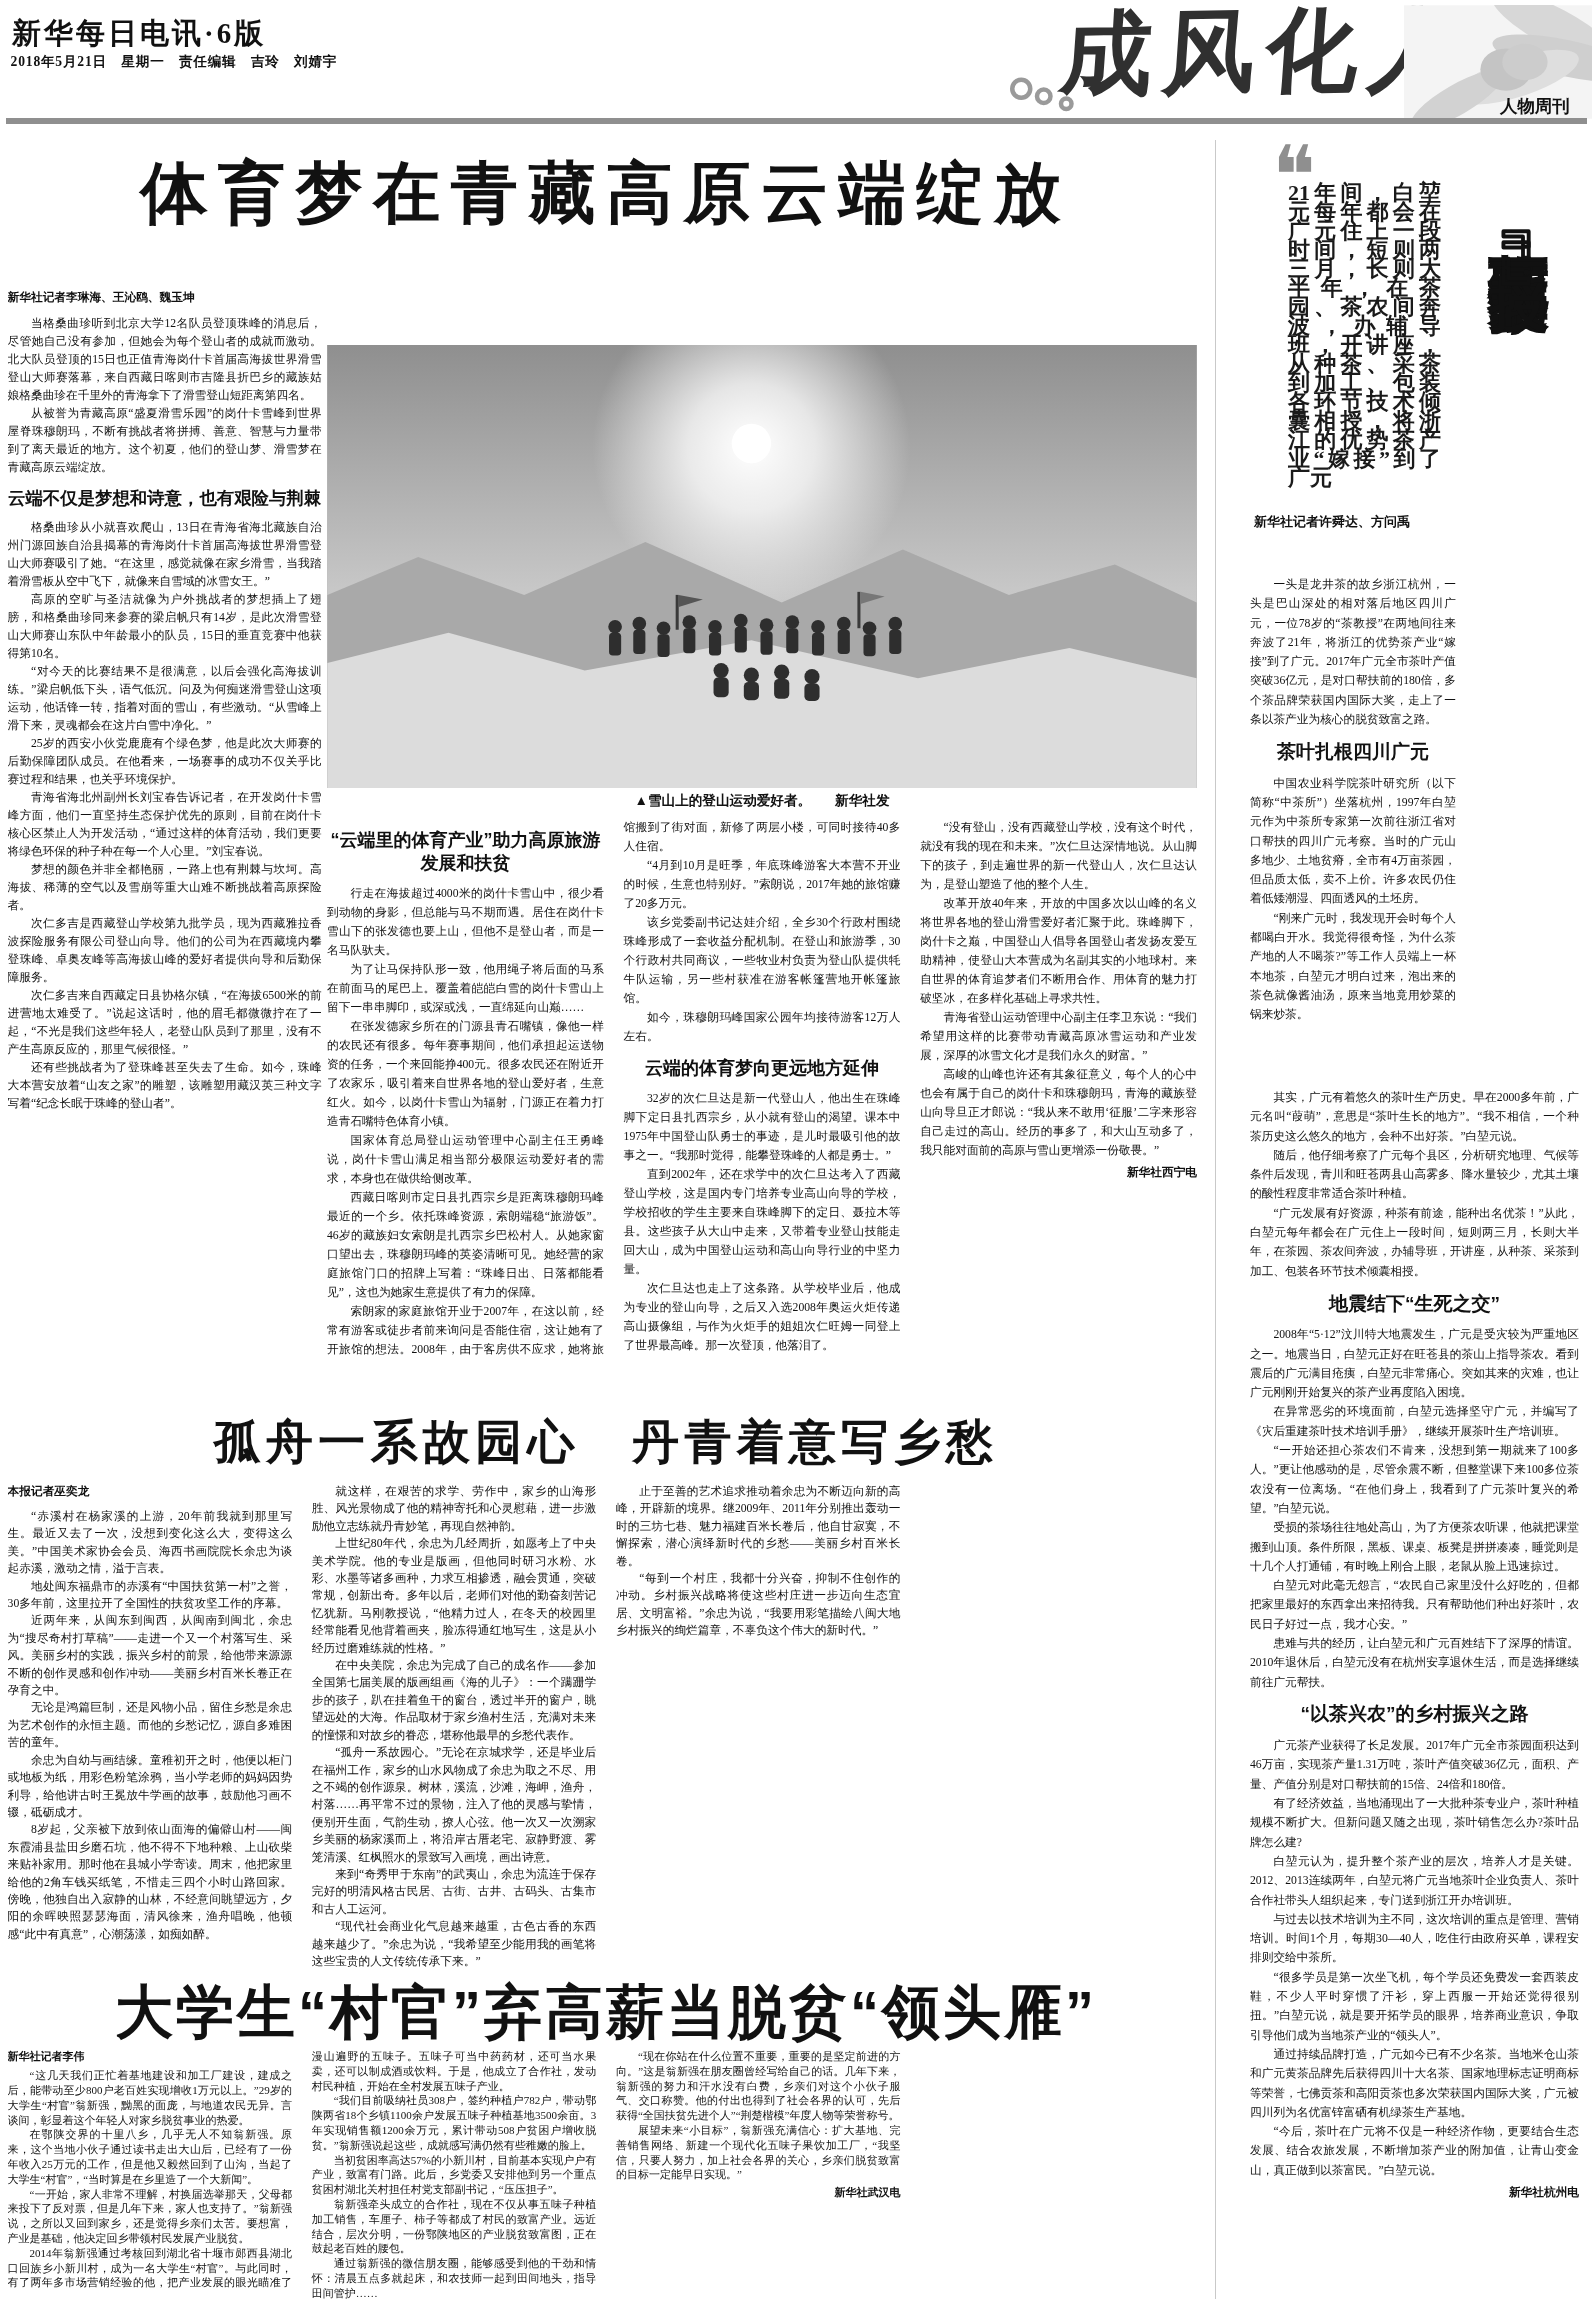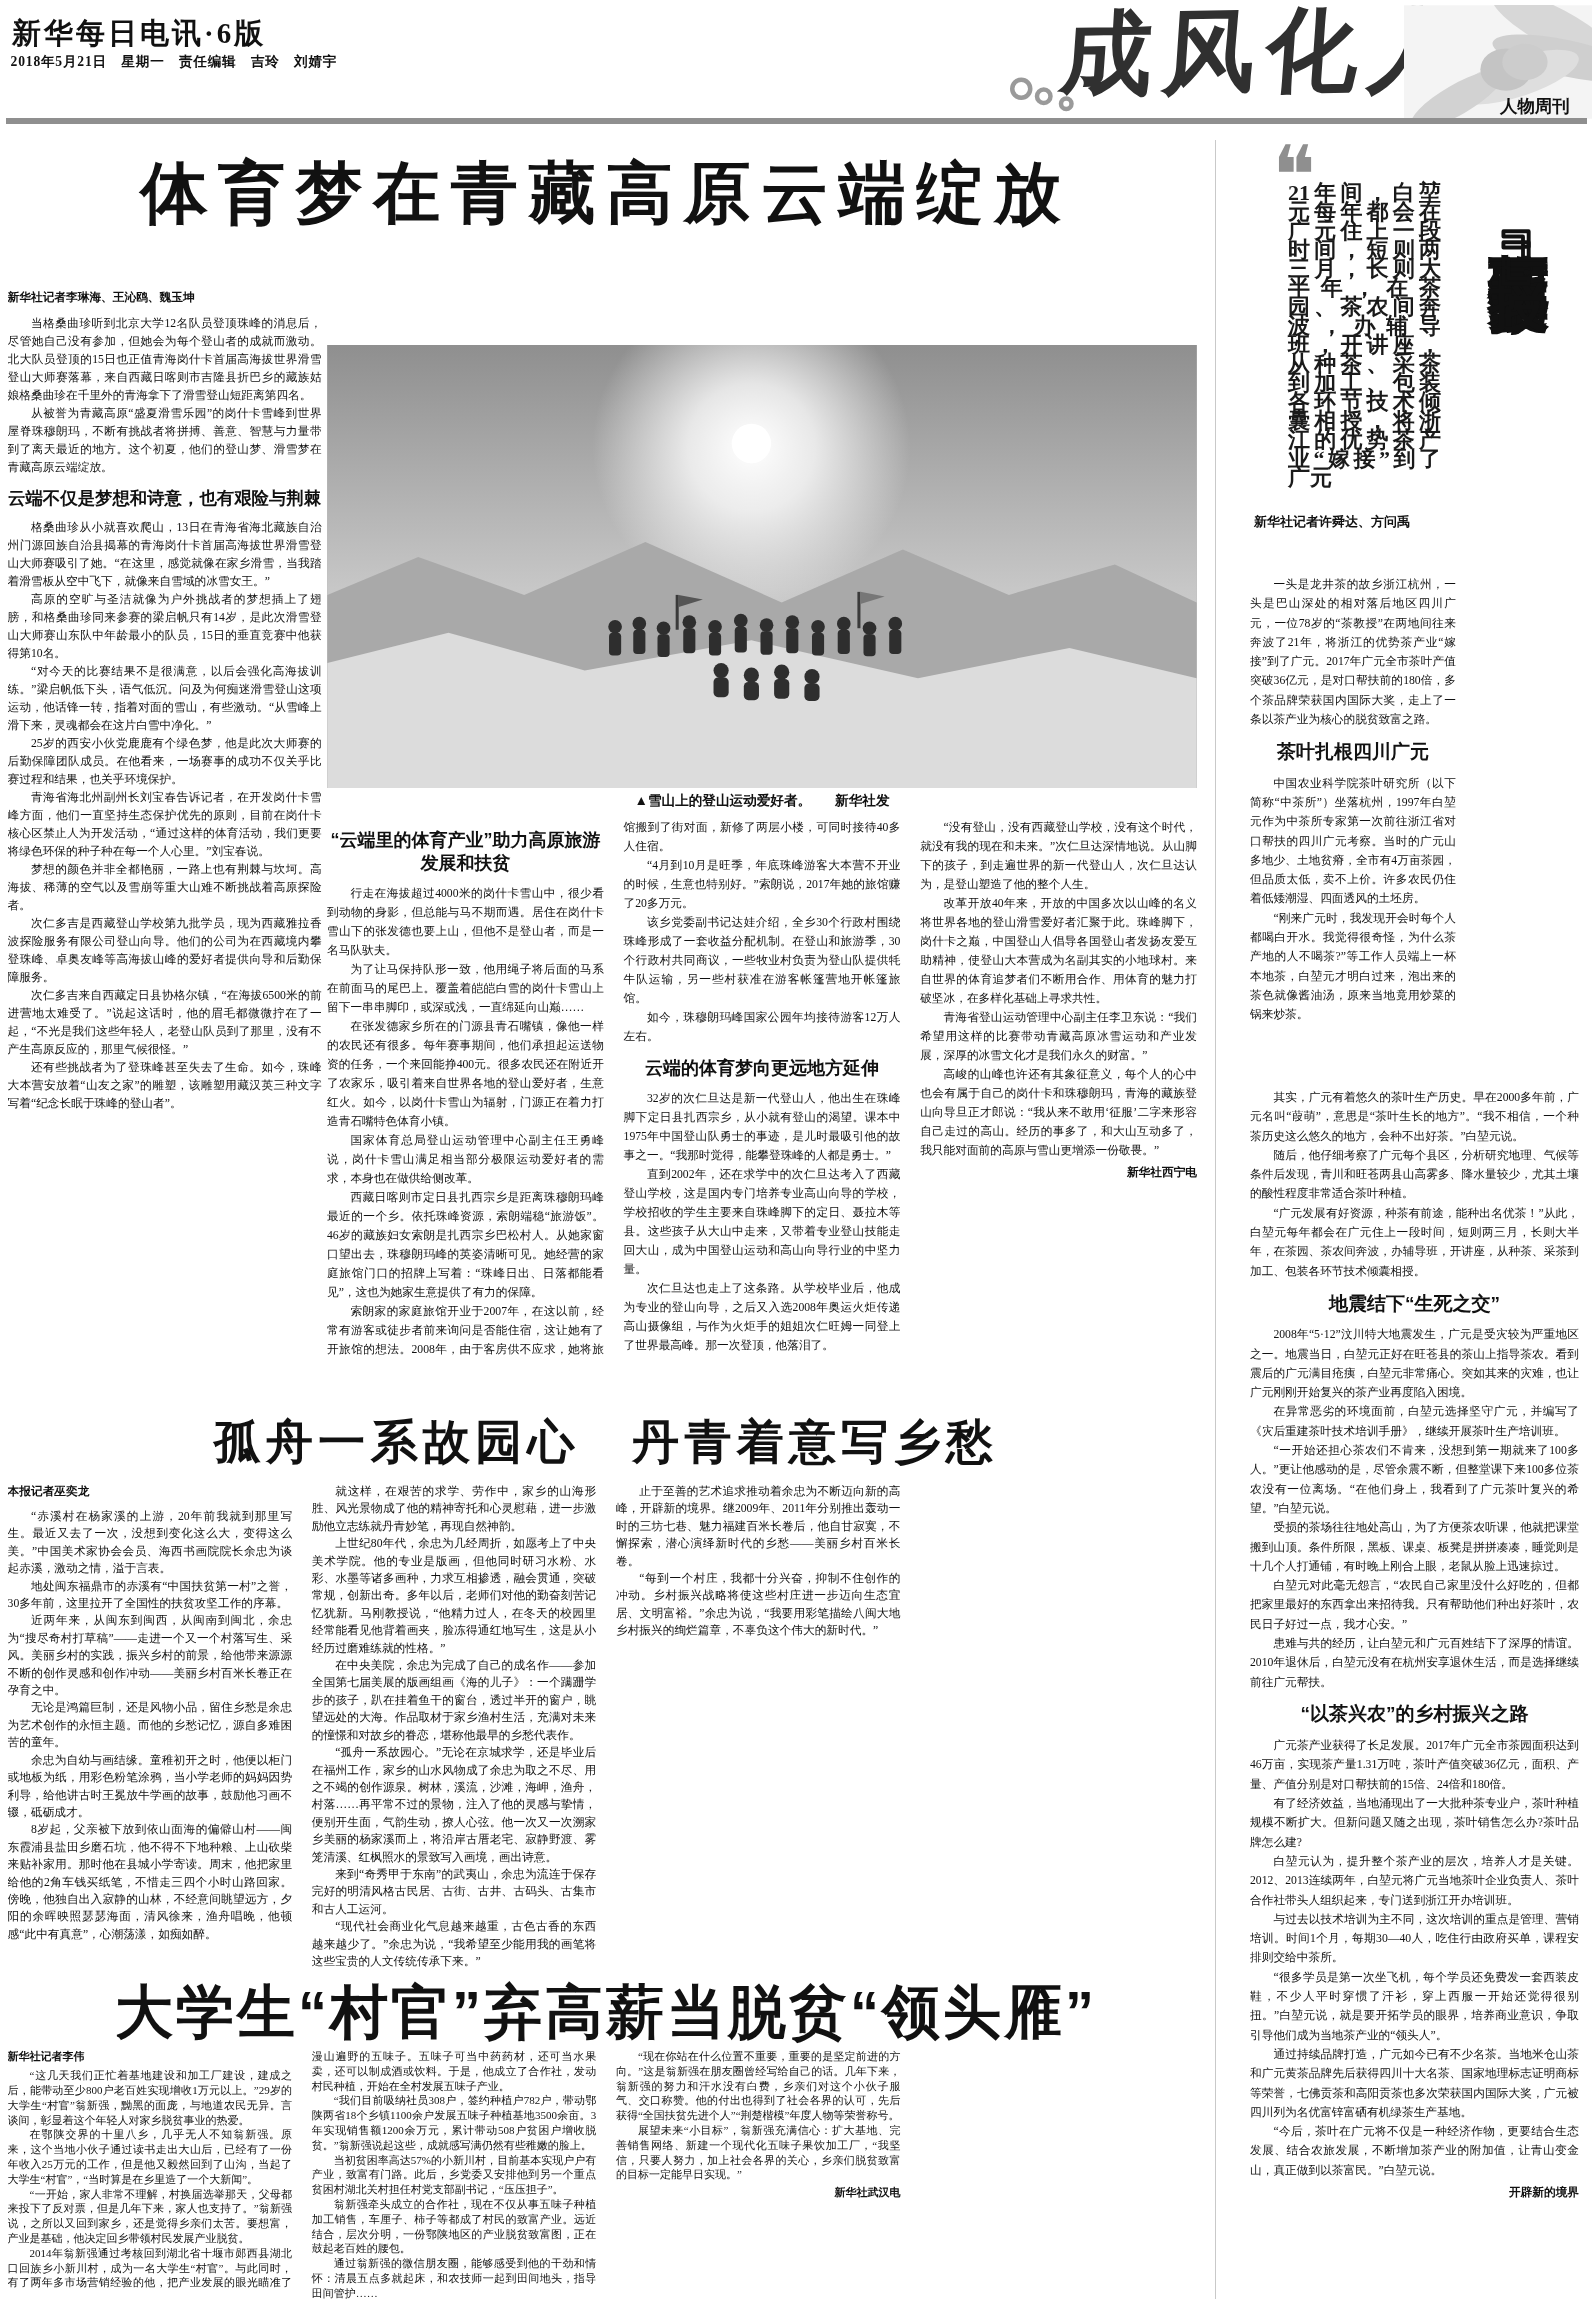--- a/index.html
+++ b/index.html
@@ -222,21 +222,21 @@
         <p class="para">白堃元对此毫无怨言，“农民自己家里没什么好吃的，但都把家里最好的东西拿出来招待我。只有帮助他们种出好茶叶，农民日子好过一点，我才心安。”</p>
         <p class="para">患难与共的经历，让白堃元和广元百姓结下了深厚的情谊。2010年退休后，白堃元没有在杭州安享退休生活，而是选择继续前往广元帮扶。</p>
         <h3 class="subhead">“以茶兴农”的乡村振兴之路</h3>
         <p class="para">广元茶产业获得了长足发展。2017年广元全市茶园面积达到46万亩，实现茶产量1.31万吨，茶叶产值突破36亿元，面积、产量、产值分别是对口帮扶前的15倍、24倍和180倍。</p>
         <p class="para">有了经济效益，当地涌现出了一大批种茶专业户，茶叶种植规模不断扩大。但新问题又随之出现，茶叶销售怎么办?茶叶品牌怎么建?</p>
         <p class="para">白堃元认为，提升整个茶产业的层次，培养人才是关键。2012、2013连续两年，白堃元将广元当地茶叶企业负责人、茶叶合作社带头人组织起来，专门送到浙江开办培训班。</p>
         <p class="para">与过去以技术培训为主不同，这次培训的重点是管理、营销培训。时间1个月，每期30—40人，吃住行由政府买单，课程安排则交给中茶所。</p>
         <p class="para">“很多学员是第一次坐飞机，每个学员还免费发一套西装皮鞋，不少人平时穿惯了汗衫，穿上西服一开始还觉得很别扭。”白堃元说，就是要开拓学员的眼界，培养商业意识，争取引导他们成为当地茶产业的“领头人”。</p>
         <p class="para">通过持续品牌打造，广元如今已有不少名茶。当地米仓山茶和广元黄茶品牌先后获得四川十大名茶、国家地理标志证明商标等荣誉，七佛贡茶和高阳贡茶也多次荣获国内国际大奖，广元被四川列为名优富锌富硒有机绿茶生产基地。</p>
         <p class="para">“今后，茶叶在广元将不仅是一种经济作物，更要结合生态发展、结合农旅发展，不断增加茶产业的附加值，让青山变金山，真正做到以茶富民。”白堃元说。</p>
-        <p class="signoff">开辟新的境界</p>
+        <p class="signoff">新华社杭州电</p>
       </div>
   </div>
 
   <h2 class="home-headline">孤舟一系故园心　丹青着意写乡愁</h2>
   <div class="home-flow">
       <p class="byline">本报记者巫奕龙</p>
       <p class="para">“赤溪村在杨家溪的上游，20年前我就到那里写生。最近又去了一次，没想到变化这么大，变得这么美。”中国美术家协会会员、海西书画院院长余忠为谈起赤溪，激动之情，溢于言表。</p>
       <p class="para">地处闽东福鼎市的赤溪有“中国扶贫第一村”之誉，30多年前，这里拉开了全国性的扶贫攻坚工作的序幕。</p>
       <p class="para">近两年来，从闽东到闽西，从闽南到闽北，余忠为“搜尽奇村打草稿”——走进一个又一个村落写生、采风。美丽乡村的实践，振兴乡村的前景，给他带来源源不断的创作灵感和创作冲动——美丽乡村百米长卷正在孕育之中。</p>
       <p class="para">无论是鸿篇巨制，还是风物小品，留住乡愁是余忠为艺术创作的永恒主题。而他的乡愁记忆，源自多难困苦的童年。</p>

